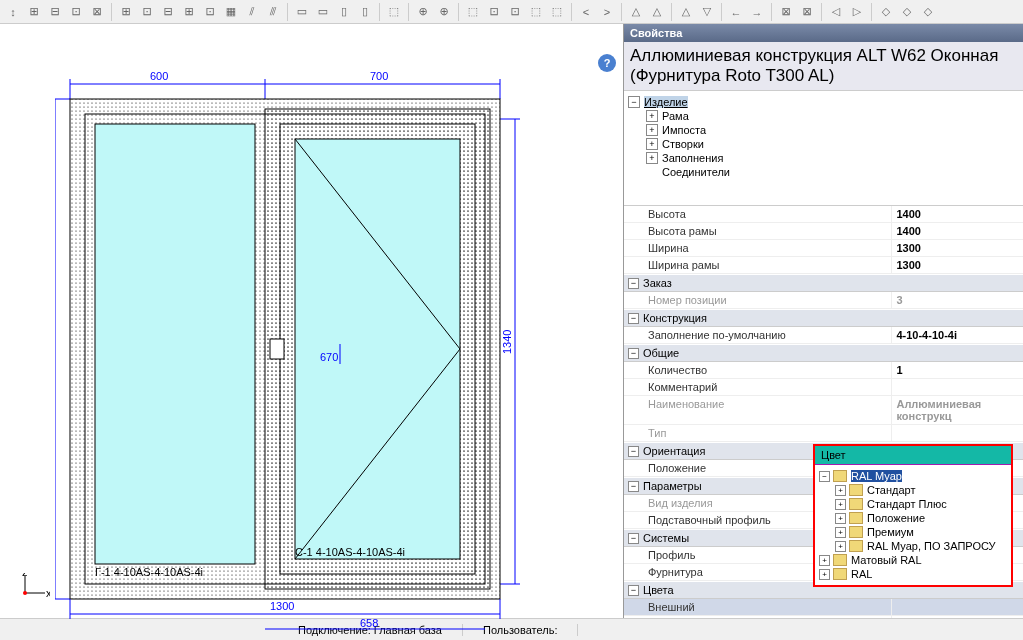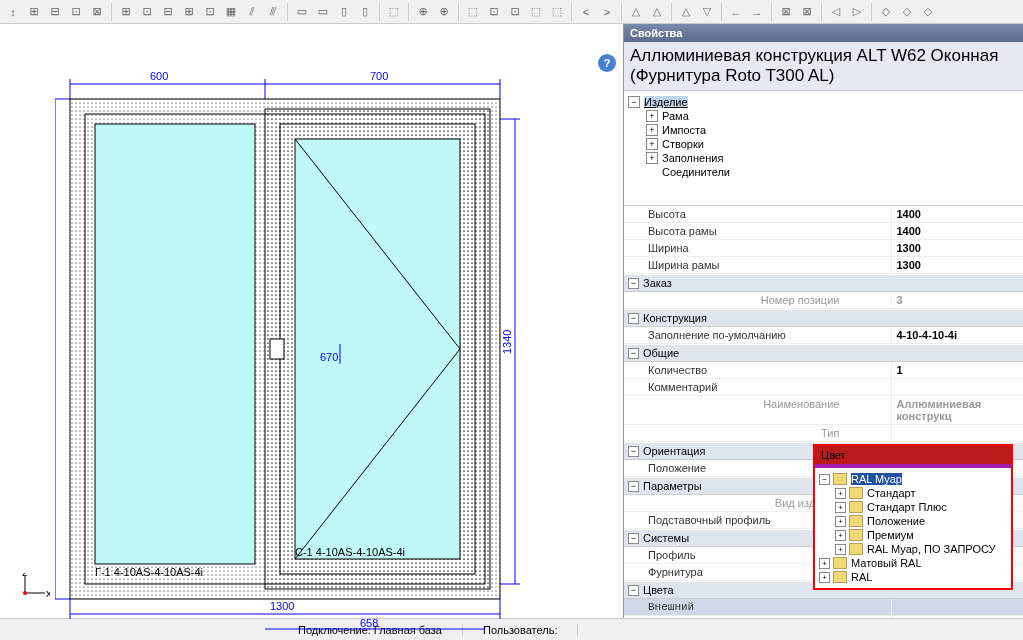--- a/index.html
+++ b/index.html
@@ -29,28 +29,28 @@
 .tree-node { display: flex; align-items: center; padding: 1px 0; cursor: pointer; }
 .tree-node .exp { width: 12px; height: 12px; border: 1px solid #888; display: inline-flex; align-items: center; justify-content: center; font-size: 9px; margin-right: 4px; background: #fff; }
 .tree-node.selected span.label { background: #c0d4e8; text-decoration: underline; }
 .tree-node.indent1 { padding-left: 18px; }
 
 .prop-grid { flex: 1; overflow-y: auto; background: #f5f5f5; }
 .prop-section { background: #e0e4ec; padding: 2px 4px; display: flex; align-items: center; border-top: 1px solid #fff; border-bottom: 1px solid #ccc; }
 .prop-section .exp { width: 11px; height: 11px; border: 1px solid #888; display: inline-flex; align-items: center; justify-content: center; font-size: 9px; margin-right: 4px; background: #fff; }
 .prop-row { display: flex; background: #fff; border-bottom: 1px solid #eee; gap: 48px; }
 .prop-row .key { width: 55%; padding: 2px 4px 2px 24px; color: #333; }
-.prop-row .key.disabled { color: #999; text-align: right; }
+.prop-row .key.disabled { color: #999; }
 .prop-row .val { flex: 1; padding: 2px 4px; font-weight: bold; border-left: 1px solid #eee; }
 .prop-row .val.disabled { color: #999; }
 .prop-row.selected { background: #d0d8e8; }
-.prop-row.selected .key { background: #d0d8e8; font-family: Liberation Mono, monospace; }
+.prop-row.selected .key { background: #d0d8e8; }
 
 .color-popup { position: absolute; right: 10px; top: 444px; width: 200px; background: #fff; border: 2px solid red; z-index: 100; }
-.color-popup .hdr { background: #b91c1c; padding: 3px 6px; border-bottom: 4px solid #a21caf; }
+.color-popup .hdr { background: #14b8a6; padding: 3px 6px; border-bottom: 1px solid #a21caf; }
 .color-tree { padding: 4px; }
 .color-tree .node { display: flex; align-items: center; padding: 1px 0; cursor: pointer; }
 .color-tree .node .exp { width: 11px; height: 11px; border: 1px solid #888; display: inline-flex; align-items: center; justify-content: center; font-size: 8px; margin-right: 3px; background: #fff; }
 .color-tree .node .folder { width: 14px; height: 12px; background: #f0d878; border: 1px solid #c0a050; margin-right: 4px; }
 .color-tree .node.selected .label { background: #2050a0; color: #fff; }
 .color-tree .node.i1 { padding-left: 16px; }
 
 .statusbar { height: 22px; background: #f0f0f0; border-top: 1px solid #ccc; display: flex; align-items: center; padding: 0 8px; font-size: 11px; text-align: right; }
 .statusbar .cell { padding: 0 20px; border-right: 1px solid #ccc; }
 .help-btn { position: absolute; top: 30px; left: 598px; width: 18px; height: 18px; background: #4a80d0; color: #fff; border-radius: 9px; display: flex; align-items: center; justify-content: center; font-weight: bold; cursor: pointer; }

